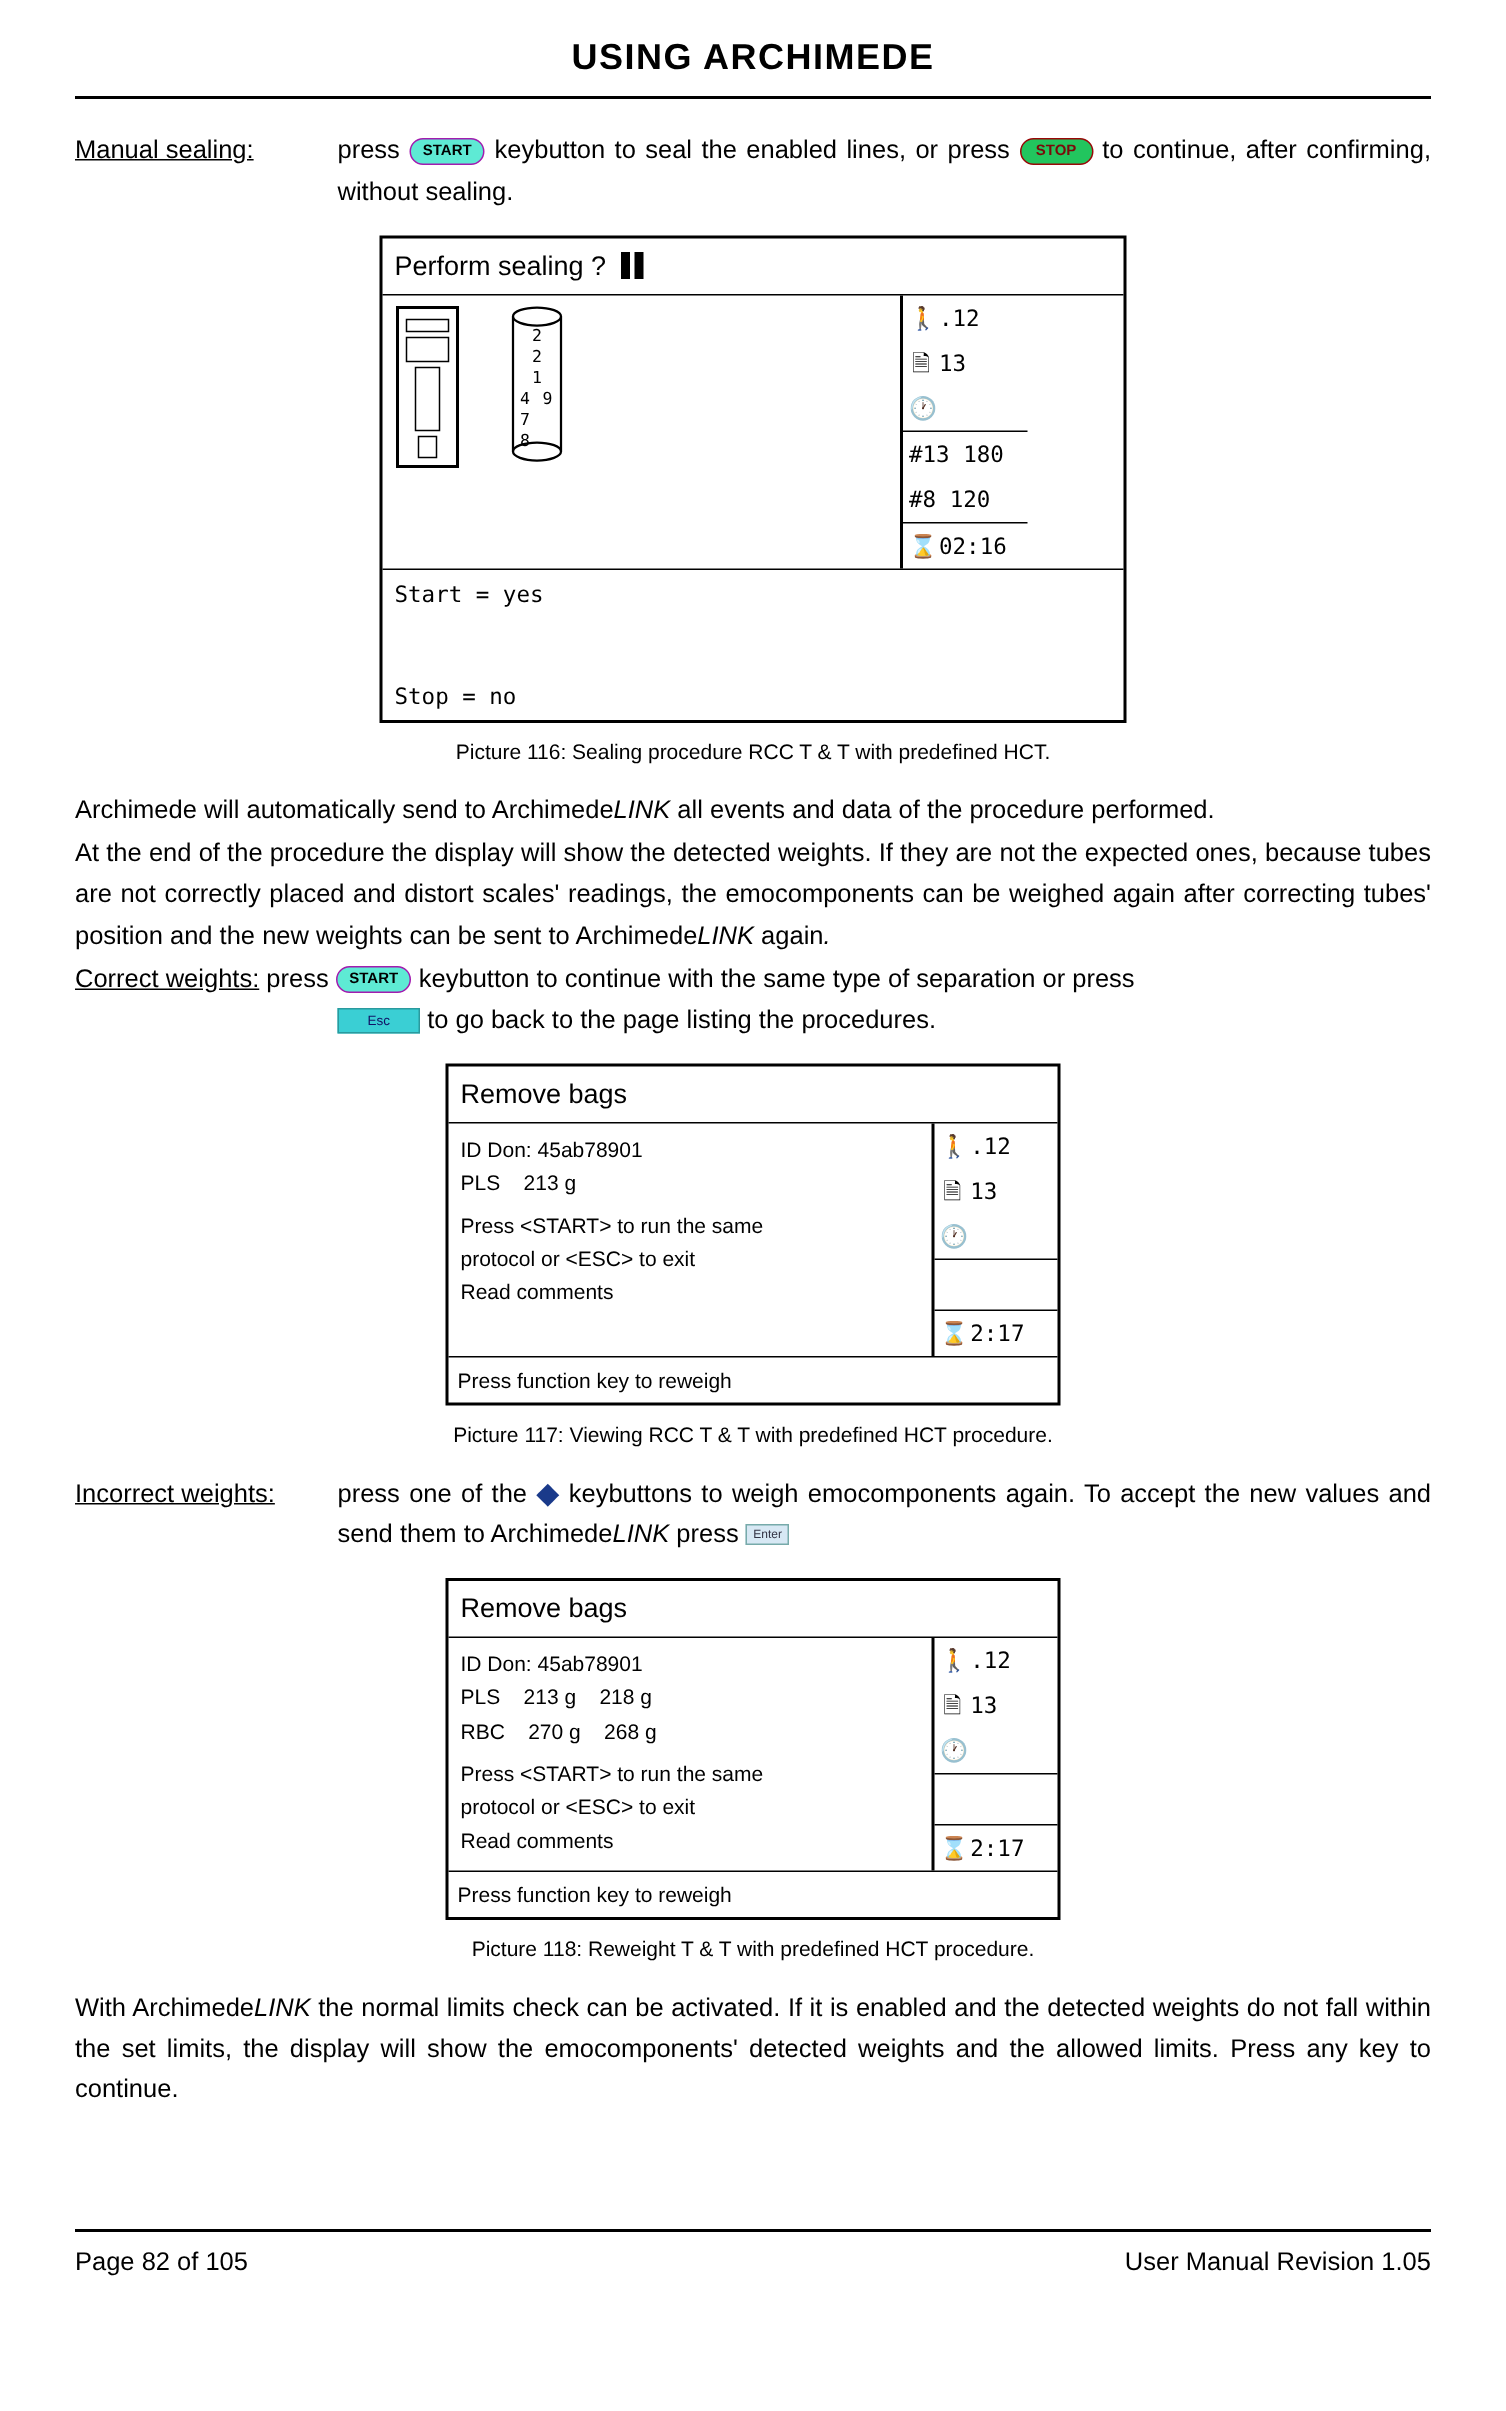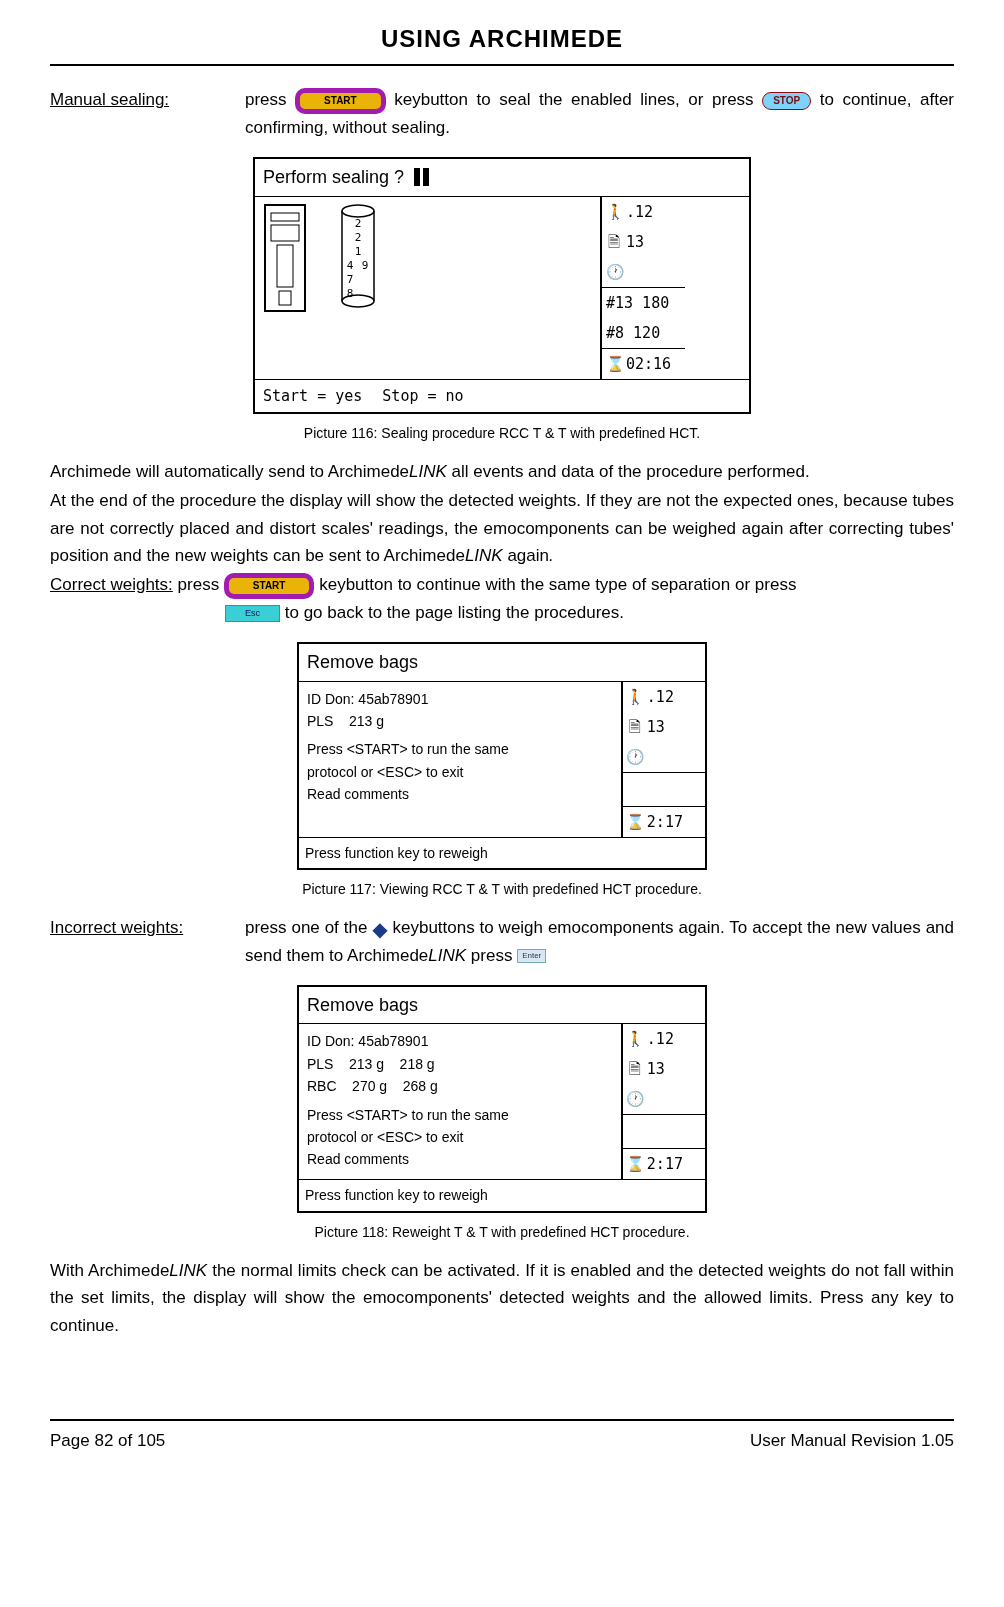--- a/index.html
+++ b/index.html
@@ -34,48 +34,47 @@
       margin-bottom: 2px;
     }
     .para-block {
       text-align: justify;
       margin-top: 2px;
     }
     .row {
       display: flex;
       align-items: flex-start;
       margin-top: 4px;
-      gap: 20px;
     }
     .indent {
       padding-left: 175px;
     }
     .label-col {
       width: 175px;
       flex: 0 0 175px;
     }
     .text-col {
       flex: 1;
       text-align: justify;
     }
     .btn-start {
       display: inline-block;
-      background: #eab308;
+      background: #5eead4;
       color: #000;
       border-radius: 10px;
       font-size: 10px;
       font-weight: bold;
-      padding: 3px 24px;
-      border: 5px solid #a21caf;
+      padding: 3px 8px;
+      border: 1px solid #a21caf;
       vertical-align: middle;
       line-height: 1;
     }
     .btn-stop {
       display: inline-block;
-      background: #7dd3fc;
+      background: #22c55e;
       color: #7a0a0a;
       border-radius: 10px;
       font-size: 10px;
       font-weight: bold;
       padding: 3px 10px;
       border: 1px solid #990808;
       vertical-align: middle;
       line-height: 1;
     }
     .btn-esc {
@@ -167,21 +166,22 @@
       gap: 4px;
     }
     .side-sep { border-top: 1px solid #000; }
     .device-bottom {
       border-top: 1px solid #000;
       font-family: monospace;
       font-size: 15px;
       padding: 4px 8px;
       text-align: left;
       display: flex;
-      gap: 20px;
+      gap: 44px;
+      flex-direction: column;
     }
     .seal-graphic {
       display: flex;
       gap: 16px;
       align-items: flex-start;
     }
     .press-svg { width: 60px; height: 110px; }
     .cyl-svg { width: 38px; height: 110px; }
     .ico {
       display:inline-block; width:16px; text-align:center;

